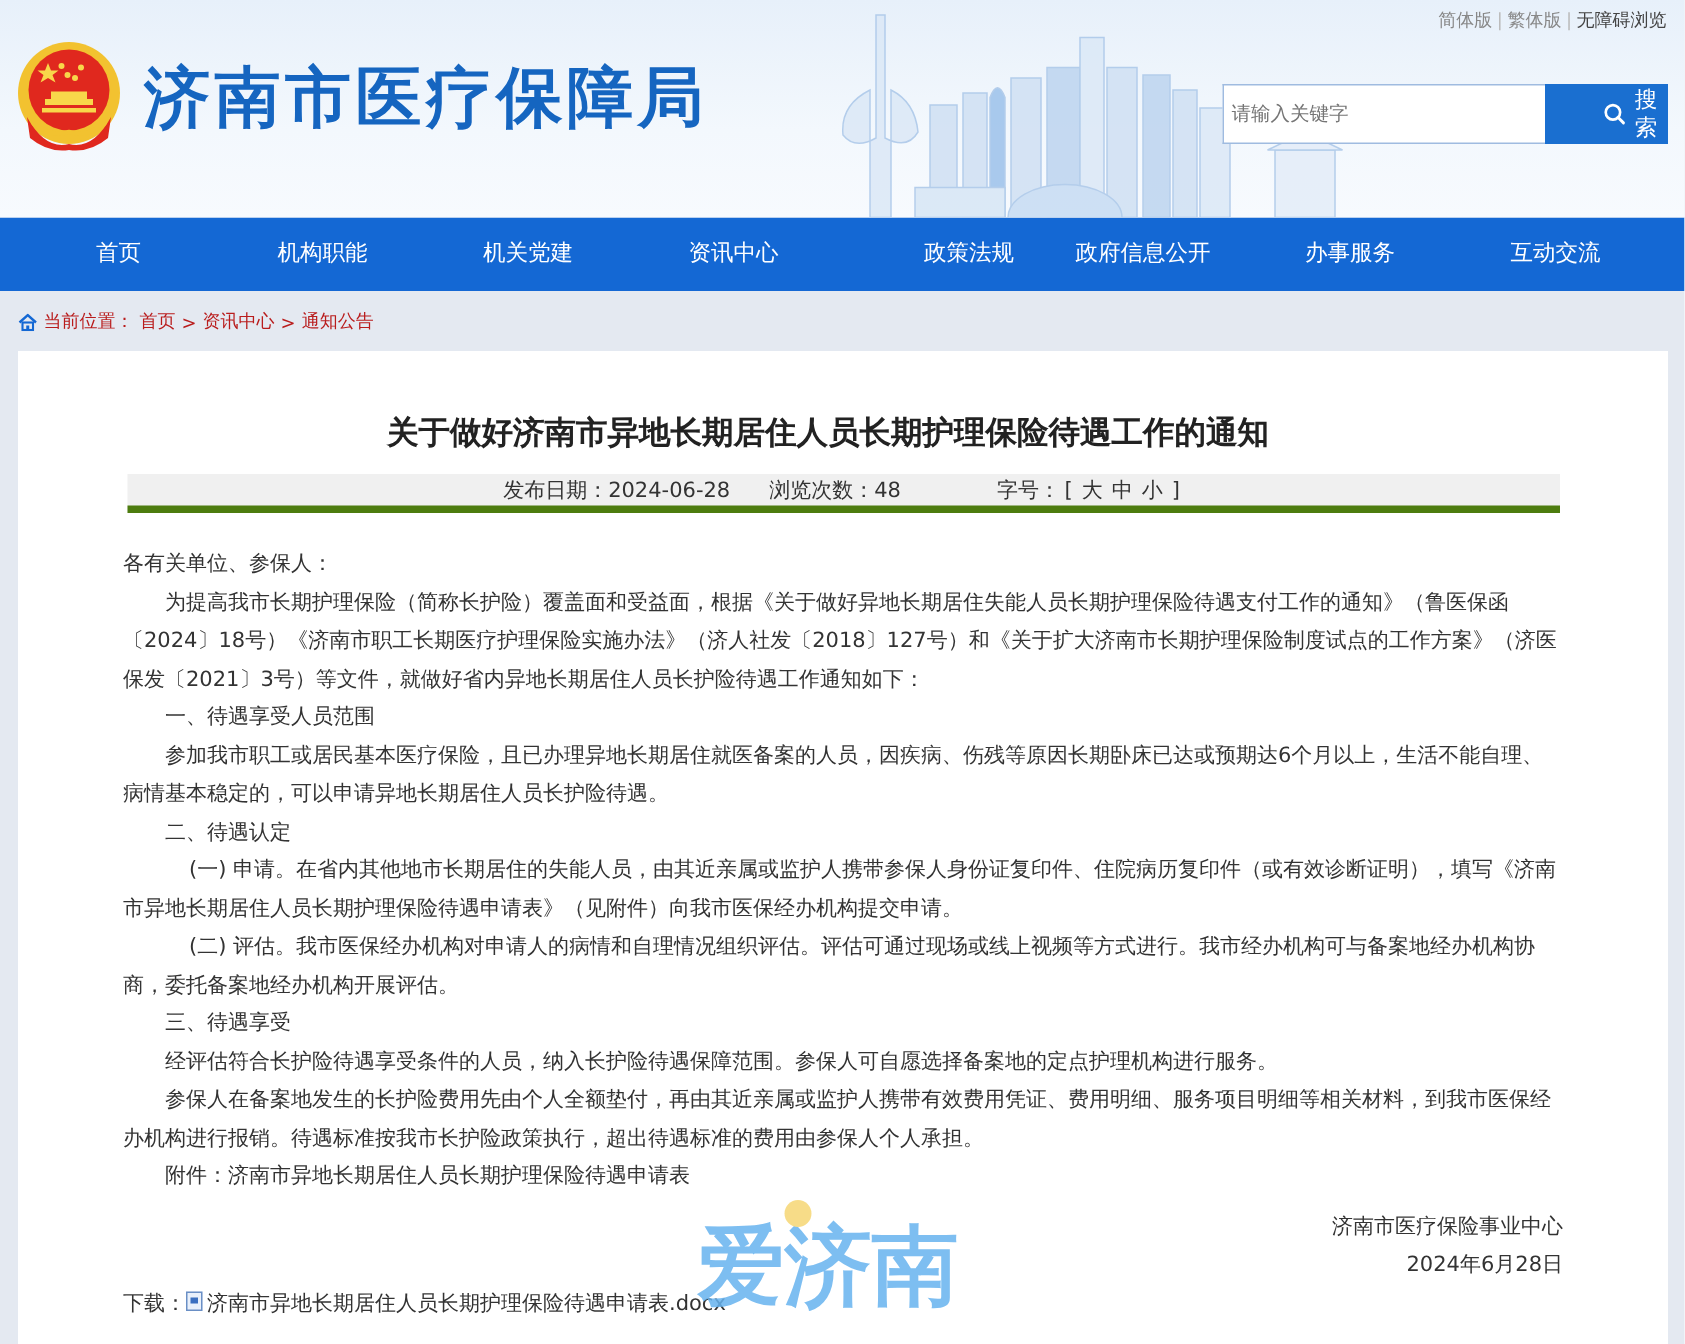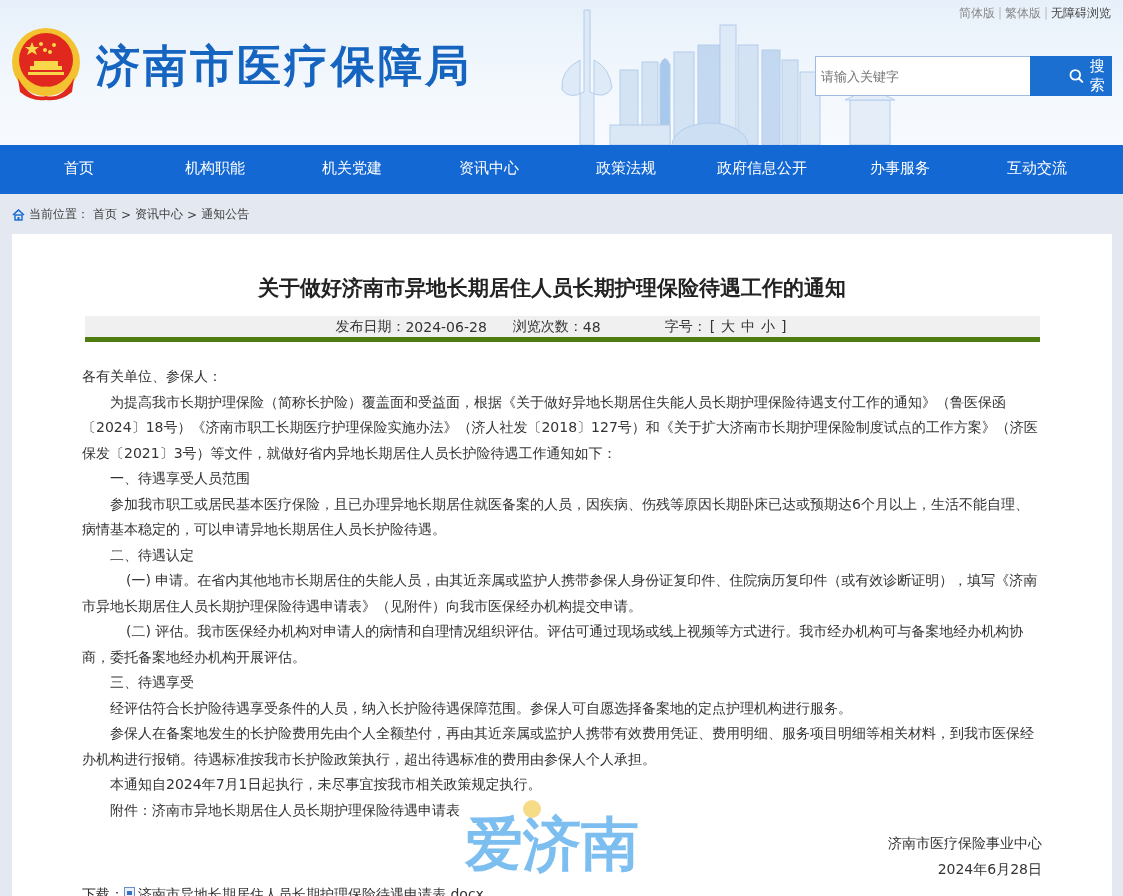--- a/index.html
+++ b/index.html
@@ -17,21 +17,21 @@
   .top-links .link.dark { color: #444; }
   .search-box { position: absolute; left: 815px; top: 56px; width: 297px; height: 40px; display: flex; }
   .search-input { width: 215px; height: 40px; border: 1px solid #9fbbe0; border-right: none; background: #fff; padding: 0 5px; font-size: 13px; color: #999; outline: none; font-family: "DejaVu Sans", sans-serif; }
   .search-btn { width: 82px; height: 40px; background: #1a6fd0; color: #fff; font-size: 15px; display: flex; align-items: center; justify-content: center; gap: 6px; cursor: pointer; padding-left: 39px; }
 
   
   .nav { height: 49px; background: #1468d4; display: flex; align-items: center; }
   .nav-item { color: #fff; font-size: 15px; cursor: pointer; position: absolute; top: 159px; }
 
   
-  .breadcrumb { position: absolute; left: 12px; top: 206px; font-size: 12px; color: #404040; display: flex; align-items: center; gap: 4px; }
+  .breadcrumb { position: absolute; left: 12px; top: 206px; font-size: 12px; color: #b91c1c; display: flex; align-items: center; gap: 4px; }
 
   
   .card { position: absolute; left: 12px; top: 234px; width: 1100px; height: 680px; background: #fff; }
   .article-title { position: absolute; left: 0; top: 40px; width: 1080px; text-align: center; font-size: 21px; font-weight: bold; color: #222; }
   .meta { position: absolute; left: 73px; top: 82px; width: 955px; height: 26px; background: #f0f0f0; border-bottom: 5px solid #4d7c0f; font-size: 14px; color: #333; display: flex; align-items: center; justify-content: center; gap: 0; }
   .meta .gap { display: inline-block; width: 26px; }
   .meta .gap2 { display: inline-block; width: 64px; }
   .font-size-ctrl span { cursor: pointer; margin: 0 3px; }
 
   .body { position: absolute; left: 70px; top: 130px; width: 960px; font-size: 14px; color: #333; line-height: 25.5px; }
@@ -102,21 +102,21 @@
       <span>搜索</span>
     </div>
   </div>
 </div>
 
 <div class="nav">
   <span class="nav-item" style="left:64px">首页</span>
   <span class="nav-item" style="left:185px">机构职能</span>
   <span class="nav-item" style="left:322px">机关党建</span>
   <span class="nav-item" style="left:459px">资讯中心</span>
-  <span class="nav-item" style="left:596px">政策法规</span>
+  <span class="nav-item" style="left:616px">政策法规</span>
   <span class="nav-item" style="left:717px">政府信息公开</span>
   <span class="nav-item" style="left:870px">办事服务</span>
   <span class="nav-item" style="left:1007px">互动交流</span>
 </div>
 
 <div class="breadcrumb">
   <svg width="13" height="12" viewBox="0 0 13 12">
     <path d="M1 6 L6.5 1 L12 6" stroke="#1468d4" stroke-width="1.6" fill="none"></path>
     <rect x="3" y="6" width="7" height="5" fill="none" stroke="#1468d4" stroke-width="1.4"></rect>
     <rect x="5.5" y="8" width="2" height="3" fill="#1468d4"></rect>
@@ -149,21 +149,20 @@
     <p>各有关单位、参保人：</p>
     <p class="indent">为提高我市长期护理保险（简称长护险）覆盖面和受益面，根据《关于做好异地长期居住失能人员长期护理保险待遇支付工作的通知》（鲁医保函〔2024〕18号）《济南市职工长期医疗护理保险实施办法》（济人社发〔2018〕127号）和《关于扩大济南市长期护理保险制度试点的工作方案》（济医保发〔2021〕3号）等文件，就做好省内异地长期居住人员长护险待遇工作通知如下：</p>
     <p class="indent">一、待遇享受人员范围</p>
     <p class="indent">参加我市职工或居民基本医疗保险，且已办理异地长期居住就医备案的人员，因疾病、伤残等原因长期卧床已达或预期达6个月以上，生活不能自理、病情基本稳定的，可以申请异地长期居住人员长护险待遇。</p>
     <p class="indent">二、待遇认定</p>
     <p class="indent-sub">(一) 申请。在省内其他地市长期居住的失能人员，由其近亲属或监护人携带参保人身份证复印件、住院病历复印件（或有效诊断证明），填写《济南市异地长期居住人员长期护理保险待遇申请表》（见附件）向我市医保经办机构提交申请。</p>
     <p class="indent-sub">(二) 评估。我市医保经办机构对申请人的病情和自理情况组织评估。评估可通过现场或线上视频等方式进行。我市经办机构可与备案地经办机构协商，委托备案地经办机构开展评估。</p>
     <p class="indent">三、待遇享受</p>
     <p class="indent">经评估符合长护险待遇享受条件的人员，纳入长护险待遇保障范围。参保人可自愿选择备案地的定点护理机构进行服务。</p>
     <p class="indent">参保人在备案地发生的长护险费用先由个人全额垫付，再由其近亲属或监护人携带有效费用凭证、费用明细、服务项目明细等相关材料，到我市医保经办机构进行报销。待遇标准按我市长护险政策执行，超出待遇标准的费用由参保人个人承担。</p>
-    <p class="indent">本通知自2024年7月1日起执行，未尽事宜按我市相关政策规定执行。</p>
     <p class="indent">附件：济南市异地长期居住人员长期护理保险待遇申请表</p>
     <div class="sig-gap"></div>
     <p class="signature">济南市医疗保险事业中心</p>
     <p class="signature">2024年6月28日</p>
     <p class="download">
       <span>下载：</span><span class="doc-icon"></span><span class="file-link">济南市异地长期居住人员长期护理保险待遇申请表.docx</span>
     </p>
   </div>
 </div>
 

